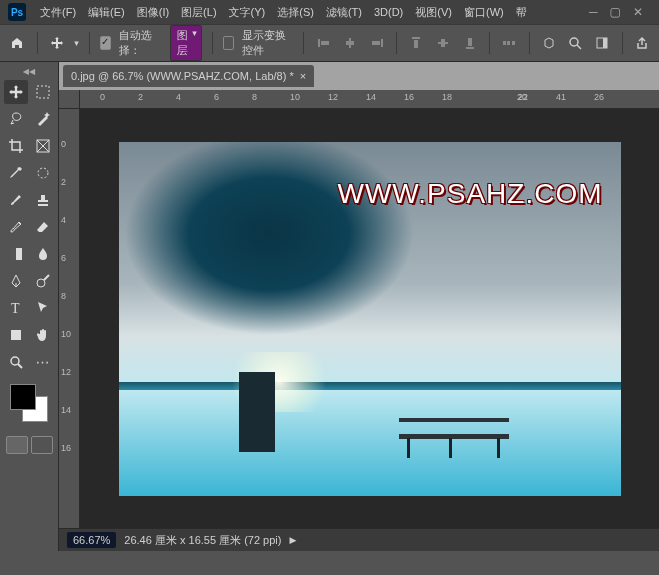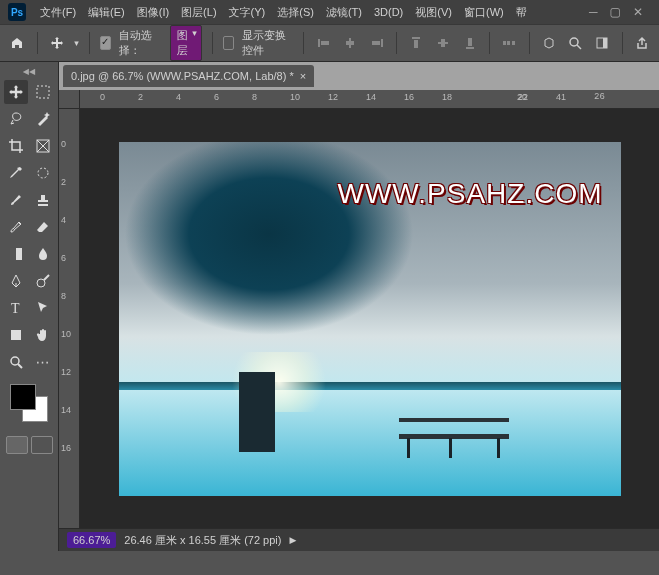--- a/index.html
+++ b/index.html
@@ -41,21 +41,21 @@
 .wm{position:absolute;top:36px;right:18px;font-size:28px;font-weight:normal;color:#fff;text-shadow:2px 2px 0 #6b0000,-1px -1px 0 #6b0000,1px -1px 0 #6b0000,-1px 1px 0 #6b0000;letter-spacing:1px}
 .tree{position:absolute;left:-40px;top:-20px;width:380px;height:280px;background:radial-gradient(ellipse 200px 140px at 50% 40%,#0a3545 0%,#0d4155 40%,transparent 72%)}
 .trunk{position:absolute;left:120px;top:230px;width:36px;height:80px;background:#1a2a32}
 .bench{position:absolute;left:280px;top:276px;width:110px;height:40px}
 .bench .seat{position:absolute;top:16px;width:110px;height:5px;background:#2a3338}
 .bench .back{position:absolute;top:0;width:110px;height:4px;background:#2a3338}
 .bench .leg{position:absolute;top:20px;width:3px;height:20px;background:#1a2228}
 .horizon{position:absolute;top:240px;left:0;right:0;height:8px;background:linear-gradient(180deg,#1a5565,#2a8aa5)}
 .glow{position:absolute;left:100px;top:210px;width:120px;height:60px;background:radial-gradient(circle,rgba(255,255,240,0.95) 0%,rgba(255,255,220,0.4) 40%,transparent 70%)}
 .status{height:22px;background:#3a3a3a;display:flex;align-items:center;padding:0 8px;gap:8px;font-size:11px;border-top:1px solid #2a2a2a}
-.zoom-box{padding:2px 6px;background:#4c1d95;border-radius:2px}
+.zoom-box{padding:2px 6px;background:#0f172a;border-radius:2px}
 .brand{margin-left:auto;font-size:18px;font-weight:bold;font-style:italic;color:#1e90ff;text-shadow:1px 1px 0 #002,2px 2px 2px rgba(0,0,0,0.5)}
 .tick{position:absolute;font-size:9px;color:#bbb}
 .tick.h{top:2px}
 .tick.v{left:2px;writing-mode:horizontal-tb}
 svg{display:block}
 </style>
 </head>
 <body>
 
 <div class="top-menu">
@@ -313,21 +313,21 @@
           <span class="tick h" style="left: 134px;">6</span>
           <span class="tick h" style="left: 172px;">8</span>
           <span class="tick h" style="left: 210px;">10</span>
           <span class="tick h" style="left: 248px;">12</span>
           <span class="tick h" style="left: 286px;">14</span>
           <span class="tick h" style="left: 324px;">16</span>
           <span class="tick h" style="left: 362px;">18</span>
           <span class="tick h" style="left: 400px; margin-left: 37px;">20</span>
           <span class="tick h" style="left: 438px;">22</span>
           <span class="tick h" style="left: 476px;">41</span>
-          <span class="tick h" style="left: 514px; font-family: Liberation Mono, monospace;">26</span>
+          <span class="tick h" style="left: 514px;">26</span>
         </div>
     </div>
     <div class="canvas-row">
       <div class="vruler" id="vruler">
           <span class="tick v" style="top: 30px;">0</span>
           <span class="tick v" style="top: 68px;">2</span>
           <span class="tick v" style="top: 106px;">4</span>
           <span class="tick v" style="top: 144px;">6</span>
           <span class="tick v" style="top: 182px;">8</span>
           <span class="tick v" style="top: 220px;">10</span>

